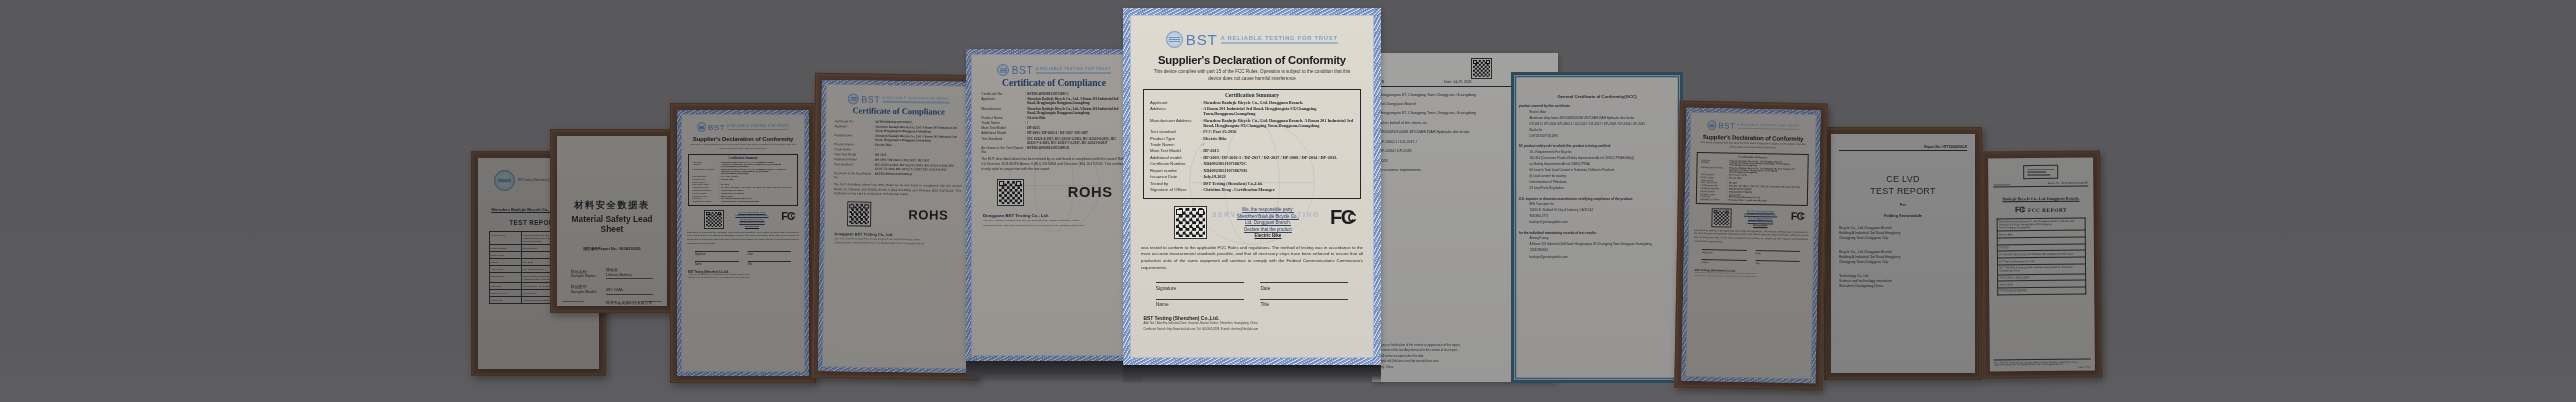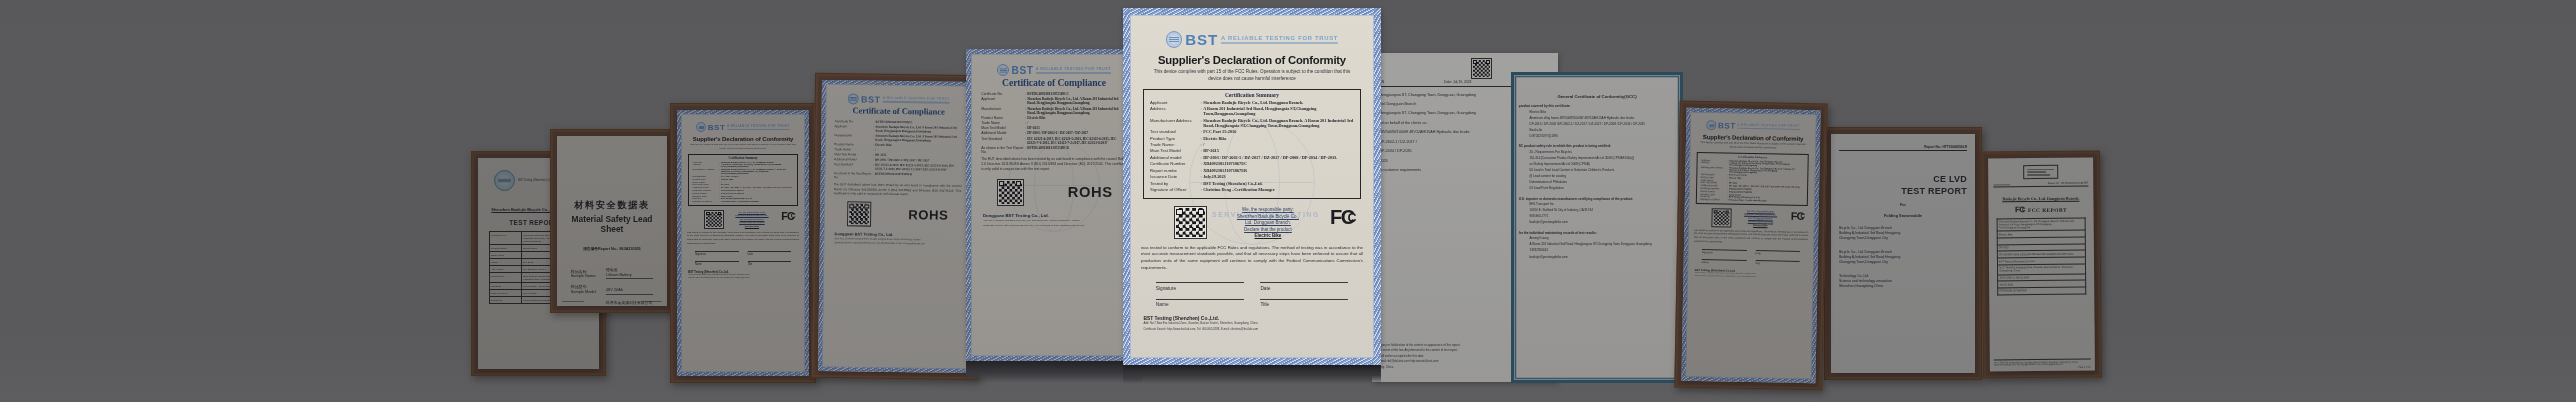--- a/index.html
+++ b/index.html
@@ -10,21 +10,21 @@
   .frame{background:#6b4c39;border:0.6px solid #47311f;box-shadow:inset 0 0 0 1.7px #7a5741, 2.2px 3.4px 7.8px rgba(0,0,0,.35);padding:6.1px;}
   .paper{position:relative;box-sizing:border-box;width:100%;height:100%;overflow:hidden;background:linear-gradient(180deg,#dad6cd,#cfcbc2);box-shadow:1.1px 1.7px 5.6px rgba(0,0,0,.3);}
   .paper.white{background:linear-gradient(180deg,#eae9e5,#dcdbd7);}
   .ornate{border:7.3px solid #7e97c4;border-image:repeating-linear-gradient(135deg,#8aa4cf 0 1.7px,#d7dfee 1.7px 2.8px,#6d89bb 2.8px 4.5px) 13;box-shadow:inset 0 0 0 0.6px #94aad1, 1.1px 1.7px 5.6px rgba(0,0,0,.3);}
   .ornate-sm{border-width:4.5px;border-image-slice:8;}
   .shadow-strip{position:absolute;background:linear-gradient(180deg,#232326 0%,#3a3a3e 55%,rgba(90,90,92,0) 100%);}
   
   .bst-row{display:flex;align-items:center;justify-content:center;gap:.5em;}
   .seal{border-radius:50%;border:.14em solid #6d94bf;background:radial-gradient(circle,#c6d6e8 30%,#9db8d6 100%);position:relative;flex:0 0 auto;opacity:.9;}
   .seal::after{content:"";position:absolute;left:15%;right:15%;top:45%;border-top:0.6px solid #5f88b4;box-shadow:0 .35em 0 #5f88b4,0 -.35em 0 #5f88b4;}
-  .bst-word{font-weight:bold;color:#4f81b8;letter-spacing:.06em;}
+  .bst-word{font-weight:normal;color:#4f81b8;letter-spacing:.06em;}
   .tagline{color:#79a4d0;font-weight:bold;letter-spacing:.12em;white-space:nowrap;}
   .tagline-sub{height:.4em;background:rgba(110,150,195,.55);margin-top:.2em;border-radius:0.6px;}
   .bar{height:.45em;background:rgba(40,40,45,.5);border-radius:0.6px;margin:.3em 0;}
   
   .kv{display:block;}
   .kv-row{display:grid;grid-template-columns:var(--kcol,11em) 1em 1fr;align-items:start;margin:.35em 0;}
   .kv .k{color:#2c2e33;}
   .kv .c{color:#2c2e33;text-align:center;}
   .kv .v{font-family:"Liberation Serif",serif;font-weight:bold;color:#1f2126;}
   
@@ -120,21 +120,21 @@
   .gcc-paper{font-size:3.4px;color:#2a2c31;background:linear-gradient(180deg,#e9e8e4,#dedcd8);border:1em solid #3a6880;box-shadow:inset 0 0 0 .35em #9fc0d0, inset 0 0 0 .65em #3a6880;}
   .gcc-inner{position:absolute;inset:1em 1.4em;}
   .gcc-dots{position:absolute;inset:-.95em;border:.3em dotted rgba(231,240,246,.85);pointer-events:none;}
   .gcc-title{font-weight:bold;font-size:1.25em;text-align:center;margin-top:3.6em;}
   .gcc-sec{font-weight:bold;margin-top:1.8em;font-size:.92em;}
   .gcc-items{margin-left:3.5em;font-size:.9em;}
   .gcc-items .ln{margin-top:.75em;line-height:1.25;}
   
   .ce-paper{font-size:3.9px;color:#2a2c31;padding:1.5em 2em;}
   .ce-repno{text-align:right;font-size:.82em;border-bottom:.18em solid #2f3136;padding-bottom:.4em;margin-top:1.5em;font-weight:bold;}
-  .ce-title{font-weight:bold;font-size:2.3em;text-align:right;line-height:1.25;margin-top:2.6em;letter-spacing:.03em;}
+  .ce-title{font-weight:normal;font-size:2.3em;text-align:center;line-height:1.25;margin-top:2.6em;letter-spacing:.03em;}
   .ce-for{text-align:center;font-size:.95em;margin-top:1.6em;font-weight:bold;}
   .ce-prod{text-align:center;font-size:1em;margin-top:1.6em;font-weight:bold;}
   .ce-block{margin-top:2.4em;font-size:.88em;line-height:1.5;}
   
   .fccr-paper{font-size:3.1px;color:#26262a;padding:1.2em 1.6em;}
   .fccr-stampbox{width:9em;margin:1em auto 0 auto;border:.2em solid #333;padding:.6em .8em;}
   .fccr-stampbox .bar{height:.55em;}
   .fccr-head{display:flex;justify-content:space-between;align-items:flex-end;border-bottom:.22em solid #2f3136;padding-bottom:.4em;margin-top:1.2em;font-size:.8em;}
   .fccr-heading{font-family:"Liberation Serif",serif;font-weight:bold;text-decoration:underline;font-size:1.3em;margin-top:2.2em;text-align:center;}
   .fccr-titlerow{display:flex;align-items:center;justify-content:center;gap:.8em;margin-top:1.4em;}

